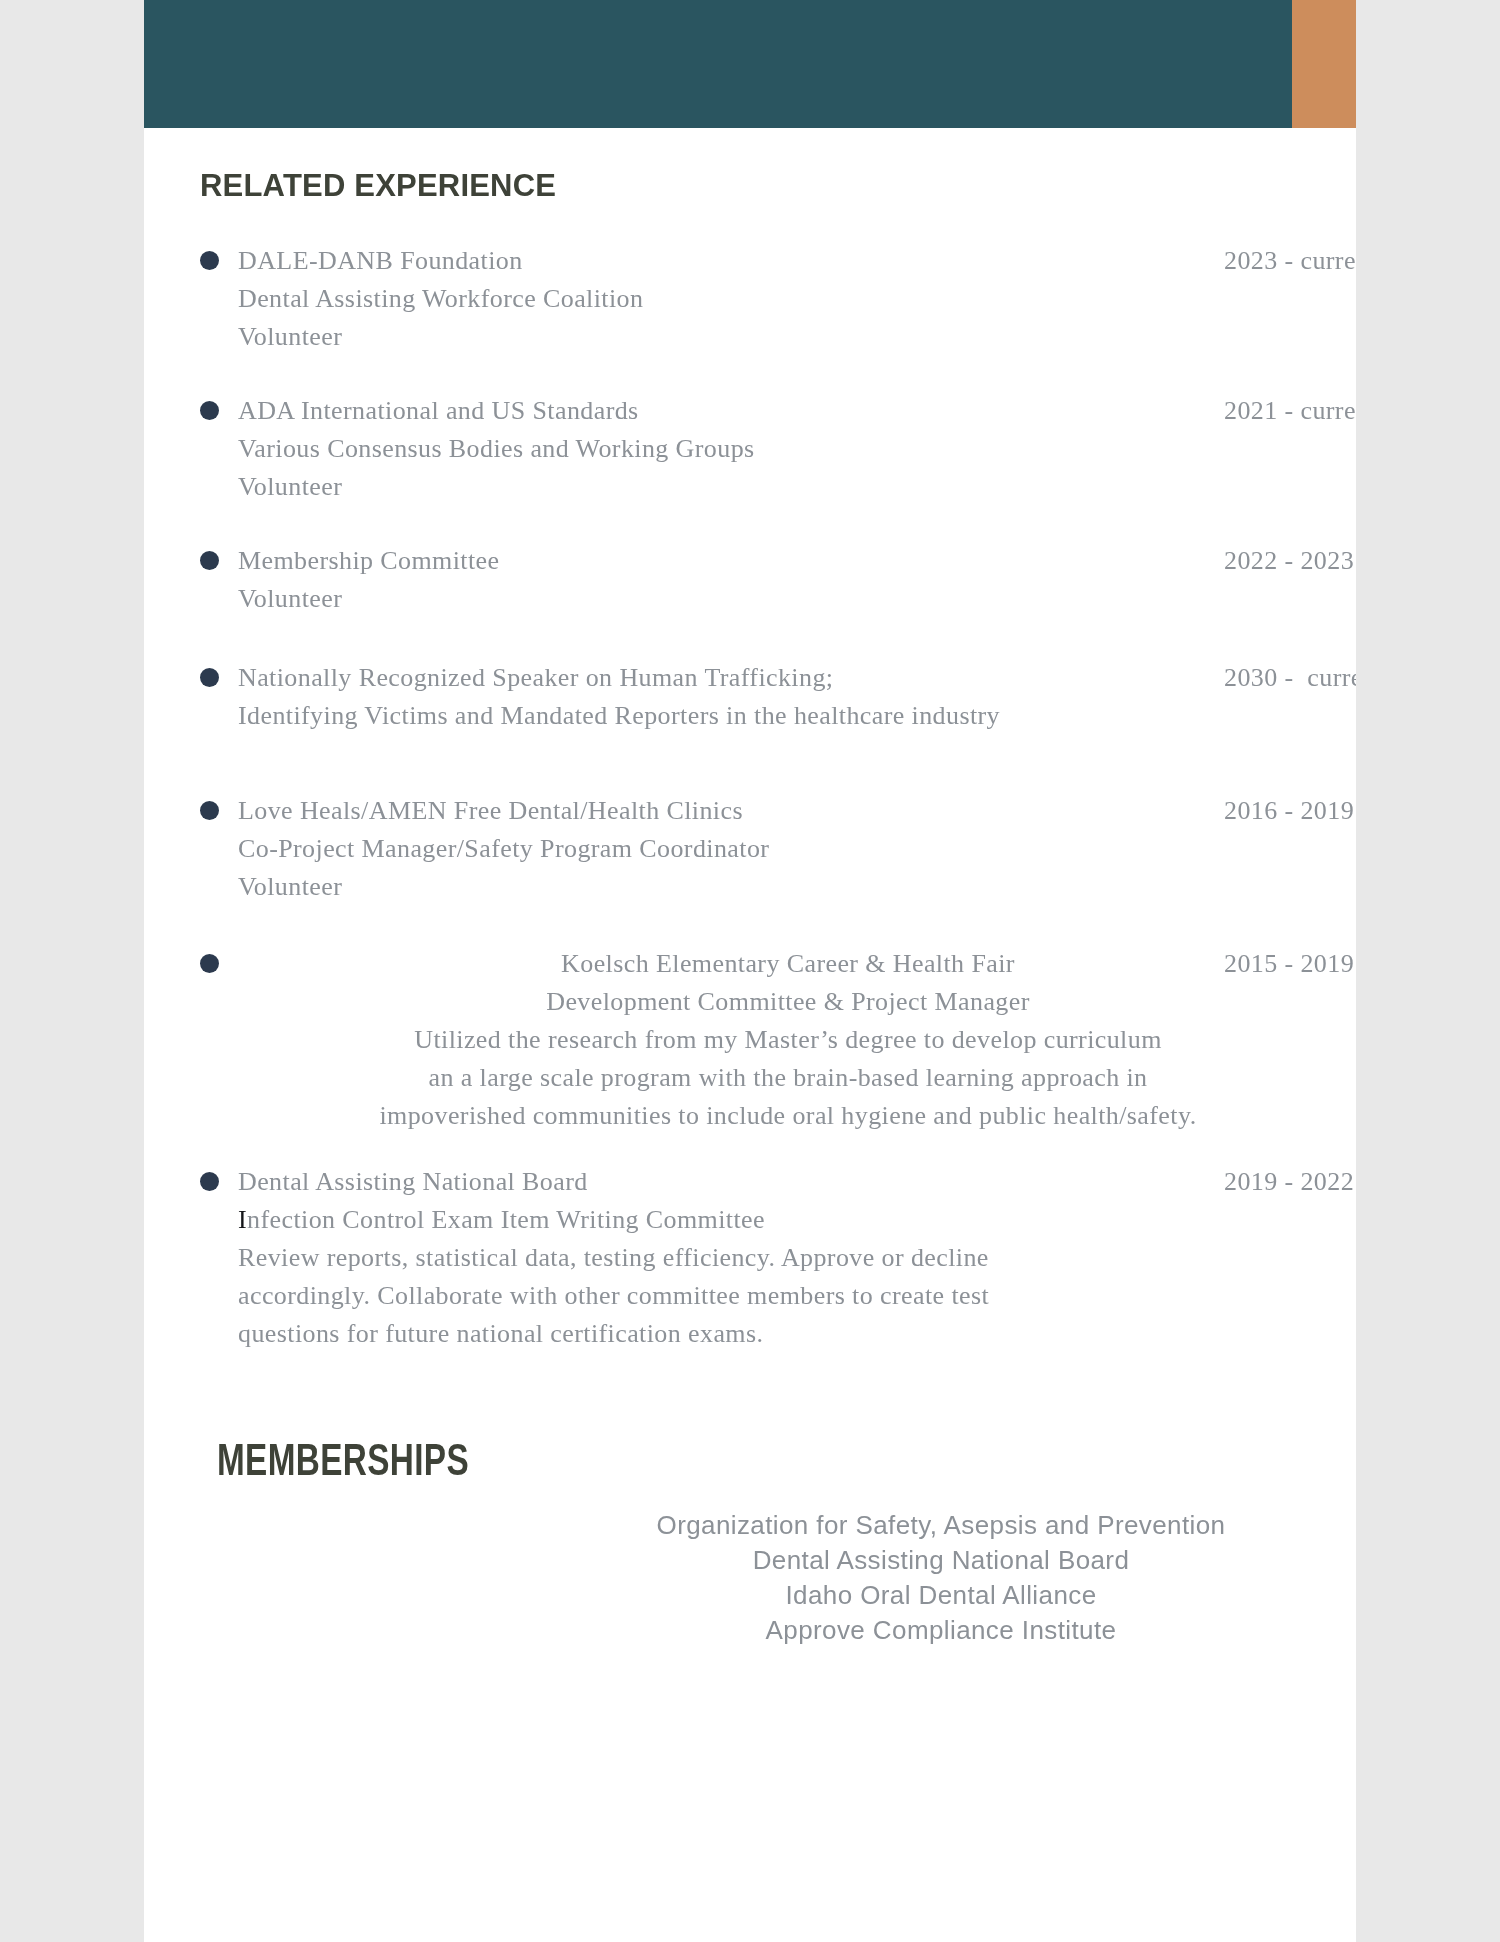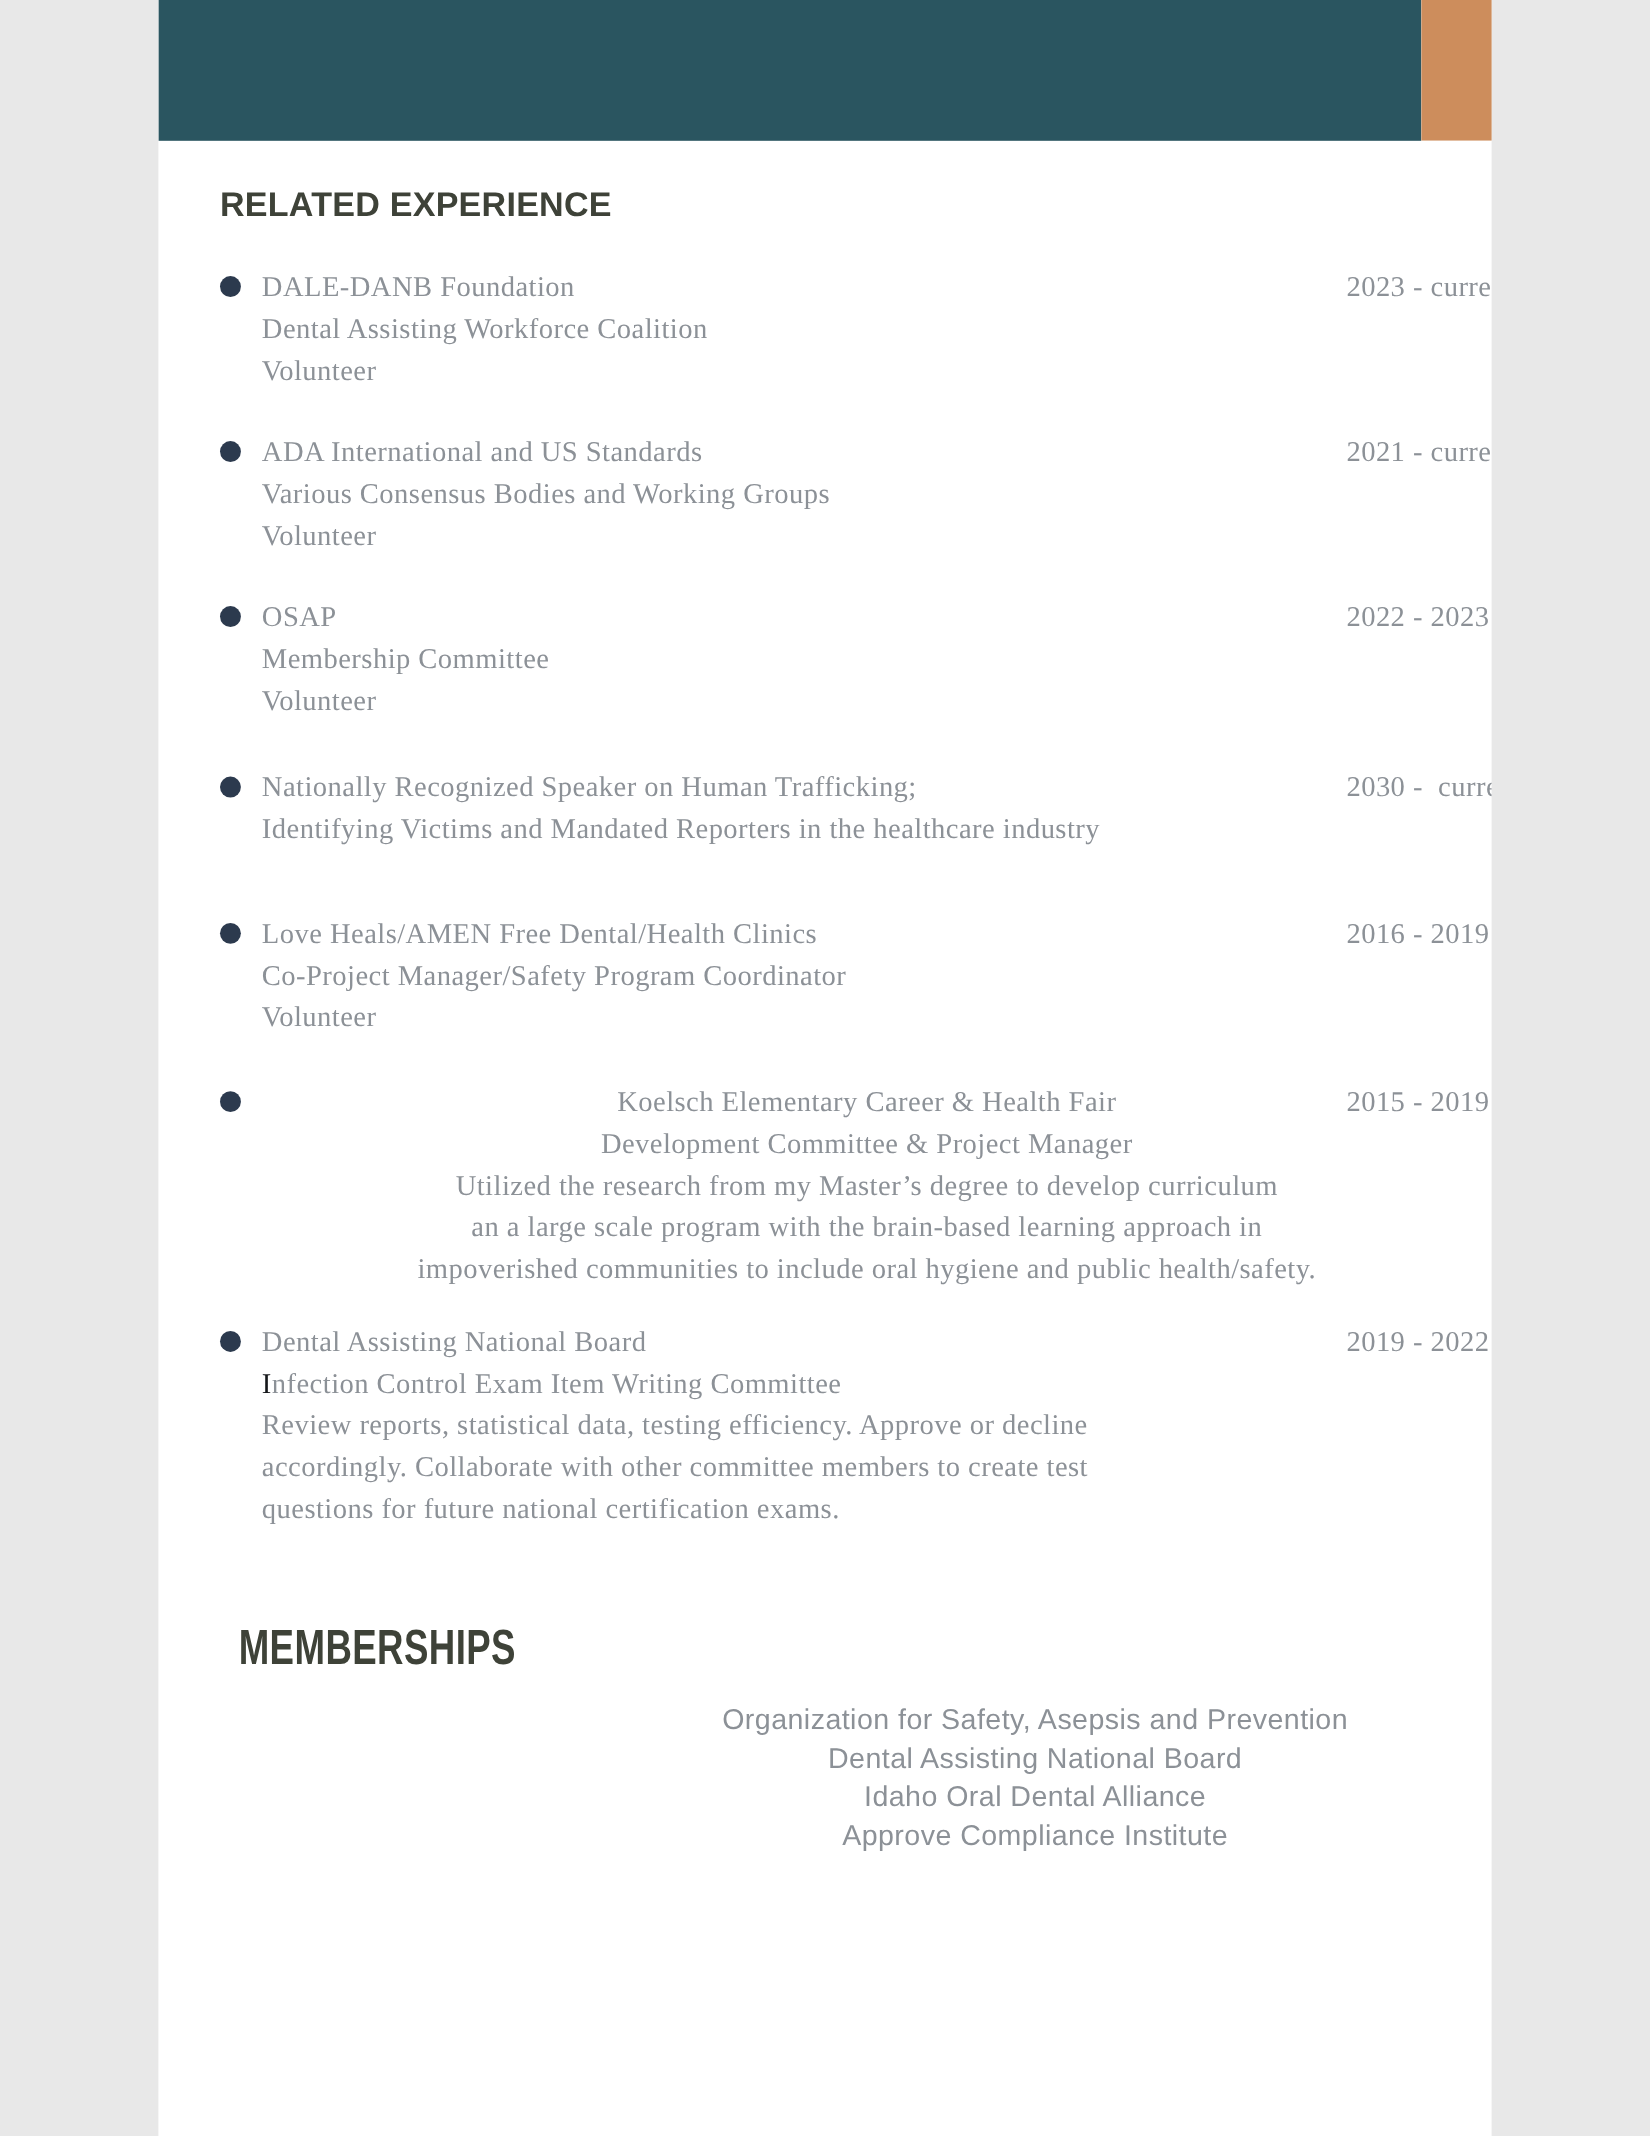--- a/index.html
+++ b/index.html
@@ -110,21 +110,20 @@
             <div class="entry-line">ADA International and US Standards</div>
             <div class="entry-line">Various Consensus Bodies and Working Groups</div>
             <div class="entry-line">Volunteer</div>
           </div>
     <div class="entry-date">2021 - current</div>
   </div>
 
   <div class="entry">
     <span class="bullet"></span>
     <div class="entry-lines">
-            <div class="entry-line">OSAP</div>
             <div class="entry-line">Membership Committee</div>
             <div class="entry-line">Volunteer</div>
           </div>
     <div class="entry-date">2022 - 2023</div>
   </div>
 
   <div class="entry">
     <span class="bullet"></span>
     <div class="entry-lines">
             <div class="entry-line">Nationally Recognized Speaker on Human Trafficking;</div>

